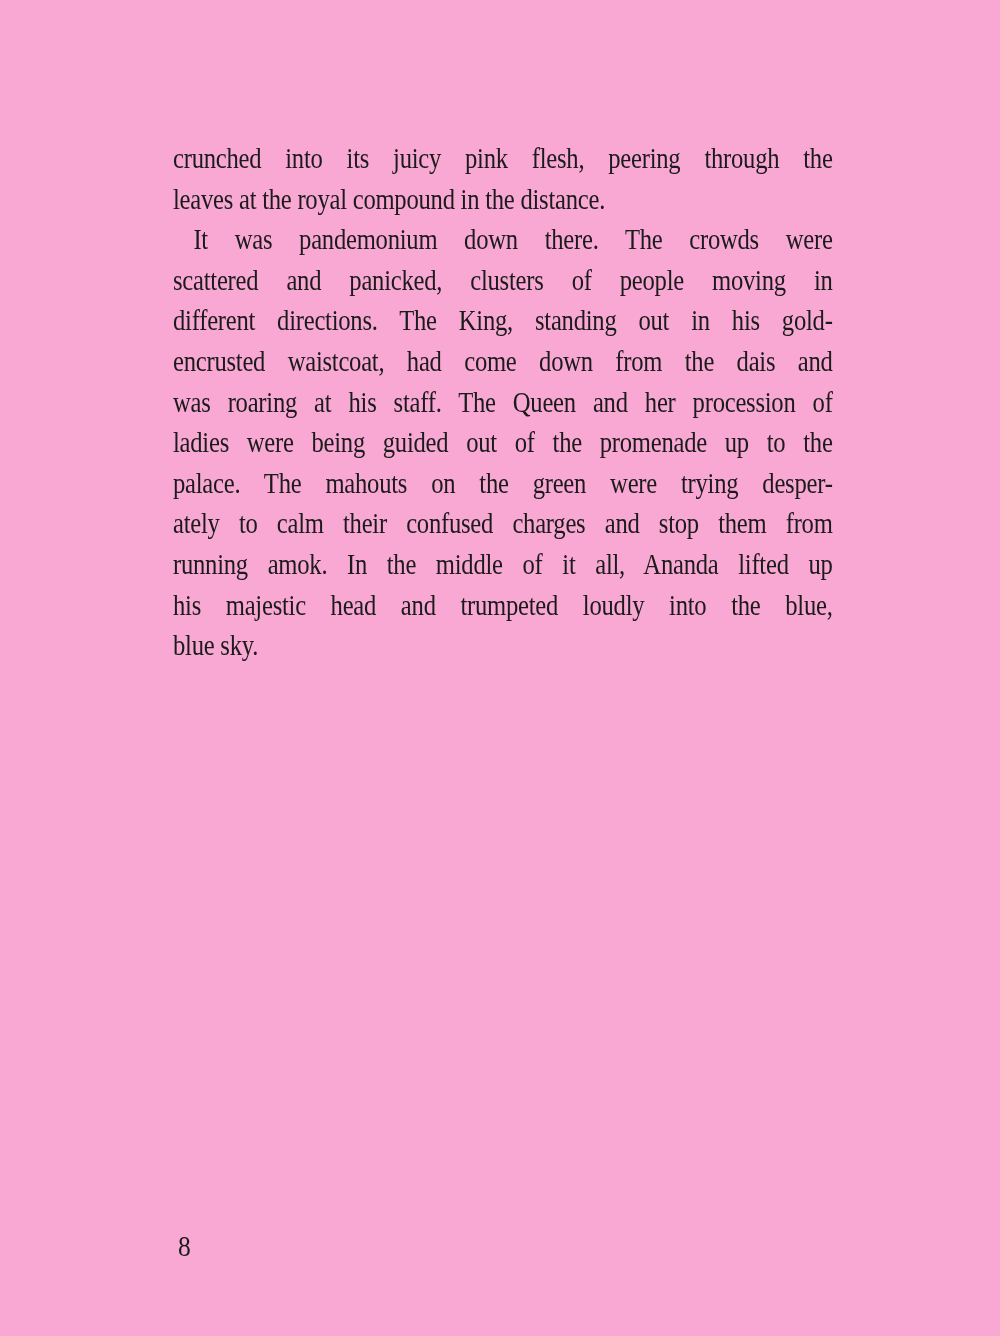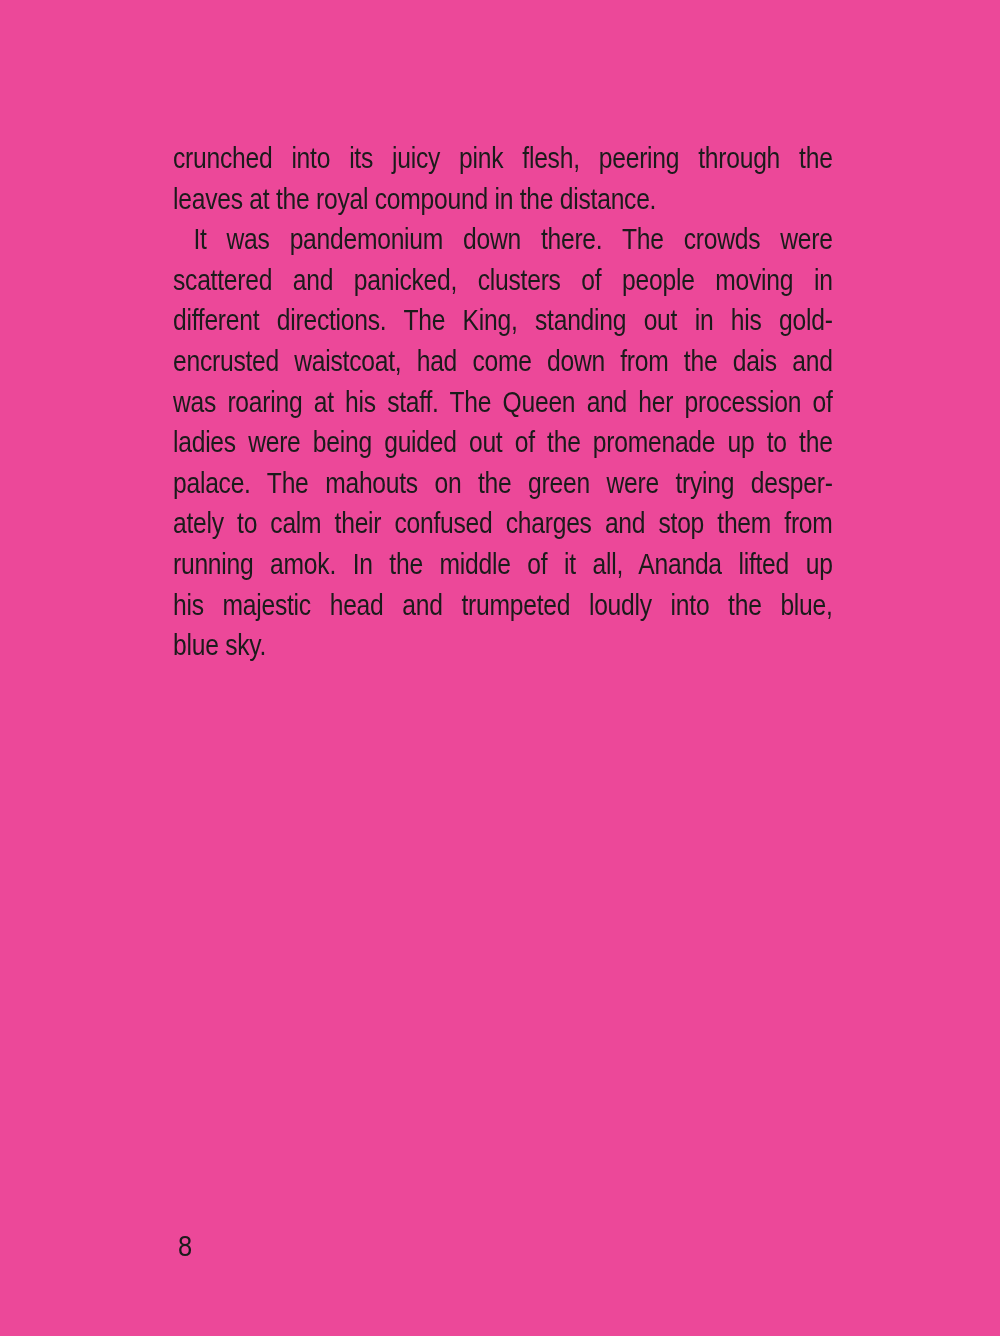--- a/index.html
+++ b/index.html
@@ -4,23 +4,23 @@
 <style>
   html, body {
     margin: 0;
     padding: 0;
     background: #ffffff;
   }
   .page {
     position: relative;
     width: 1000px;
     height: 1336px;
-    background: #ec4899;
+    background: #f9a8d4;
     overflow: hidden;
-    font-family: Liberation Sans, sans-serif;
+    font-family: Liberation Serif, serif;
     color: #1b1b1b;
   }
   .text-block {
     position: absolute;
     left: 173px;
     top: 138px;
     width: 776px;              
     transform: scaleX(0.85);   
     transform-origin: top left;
     font-size: 29px;

